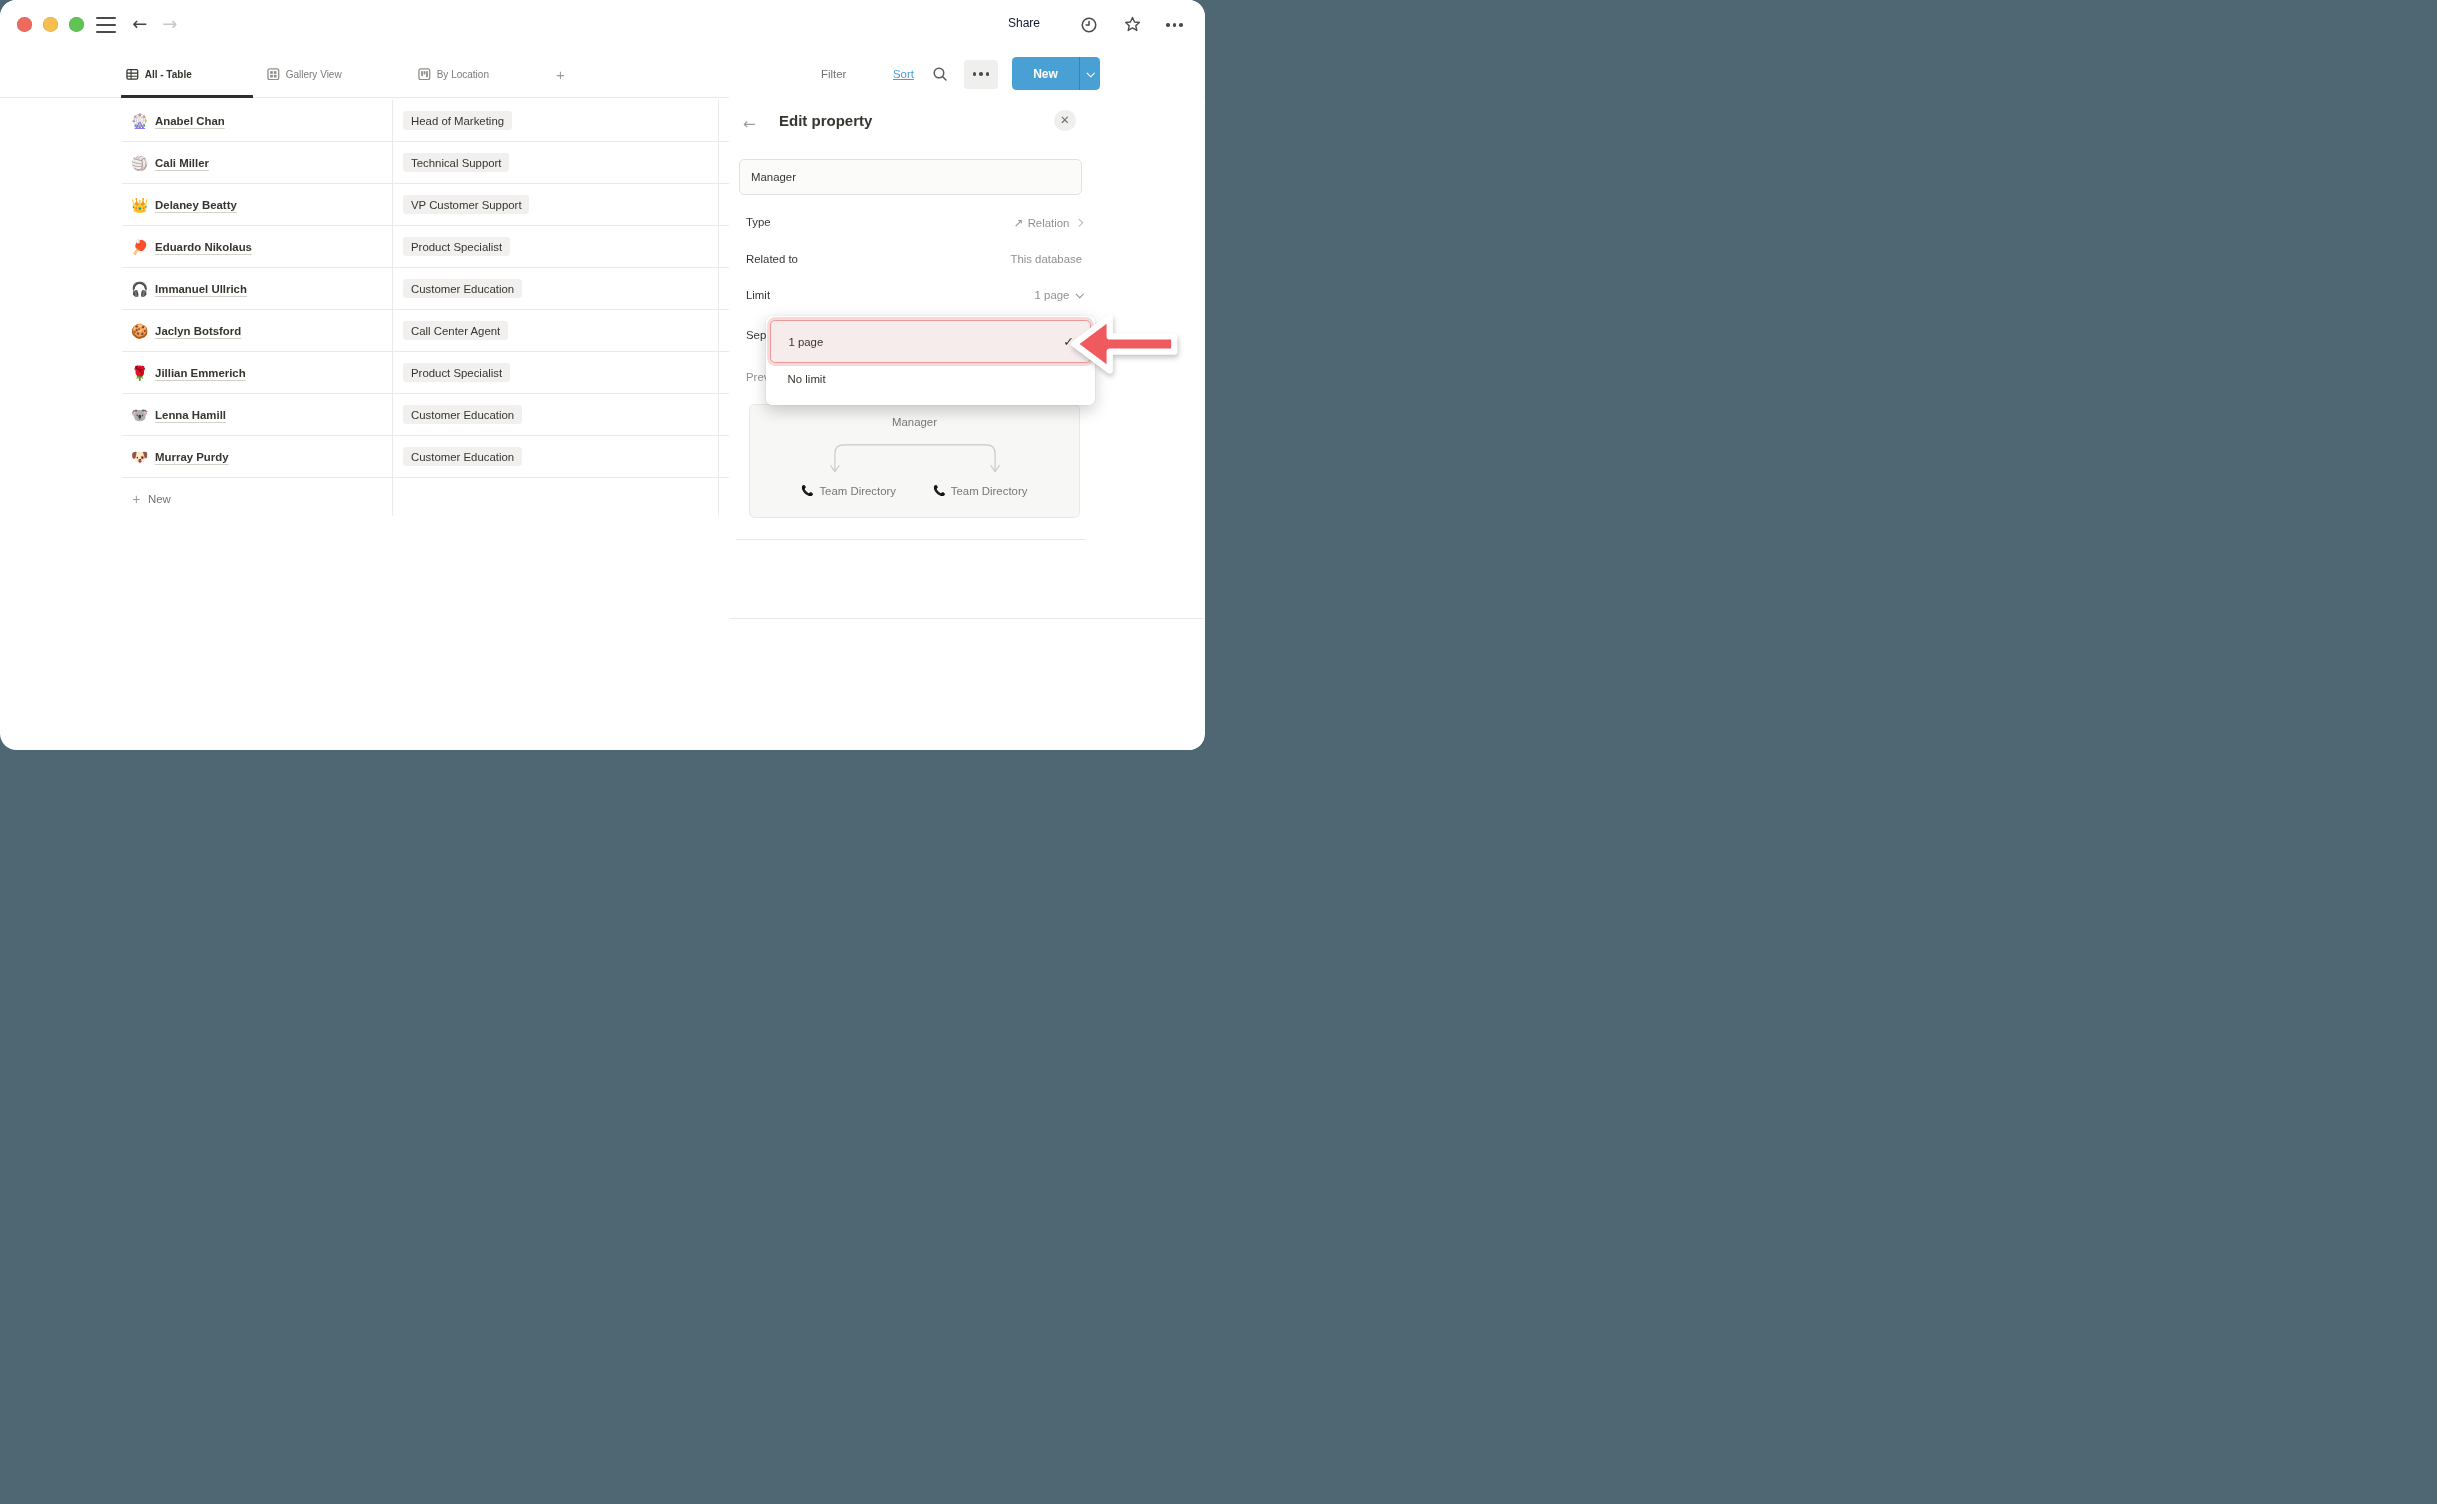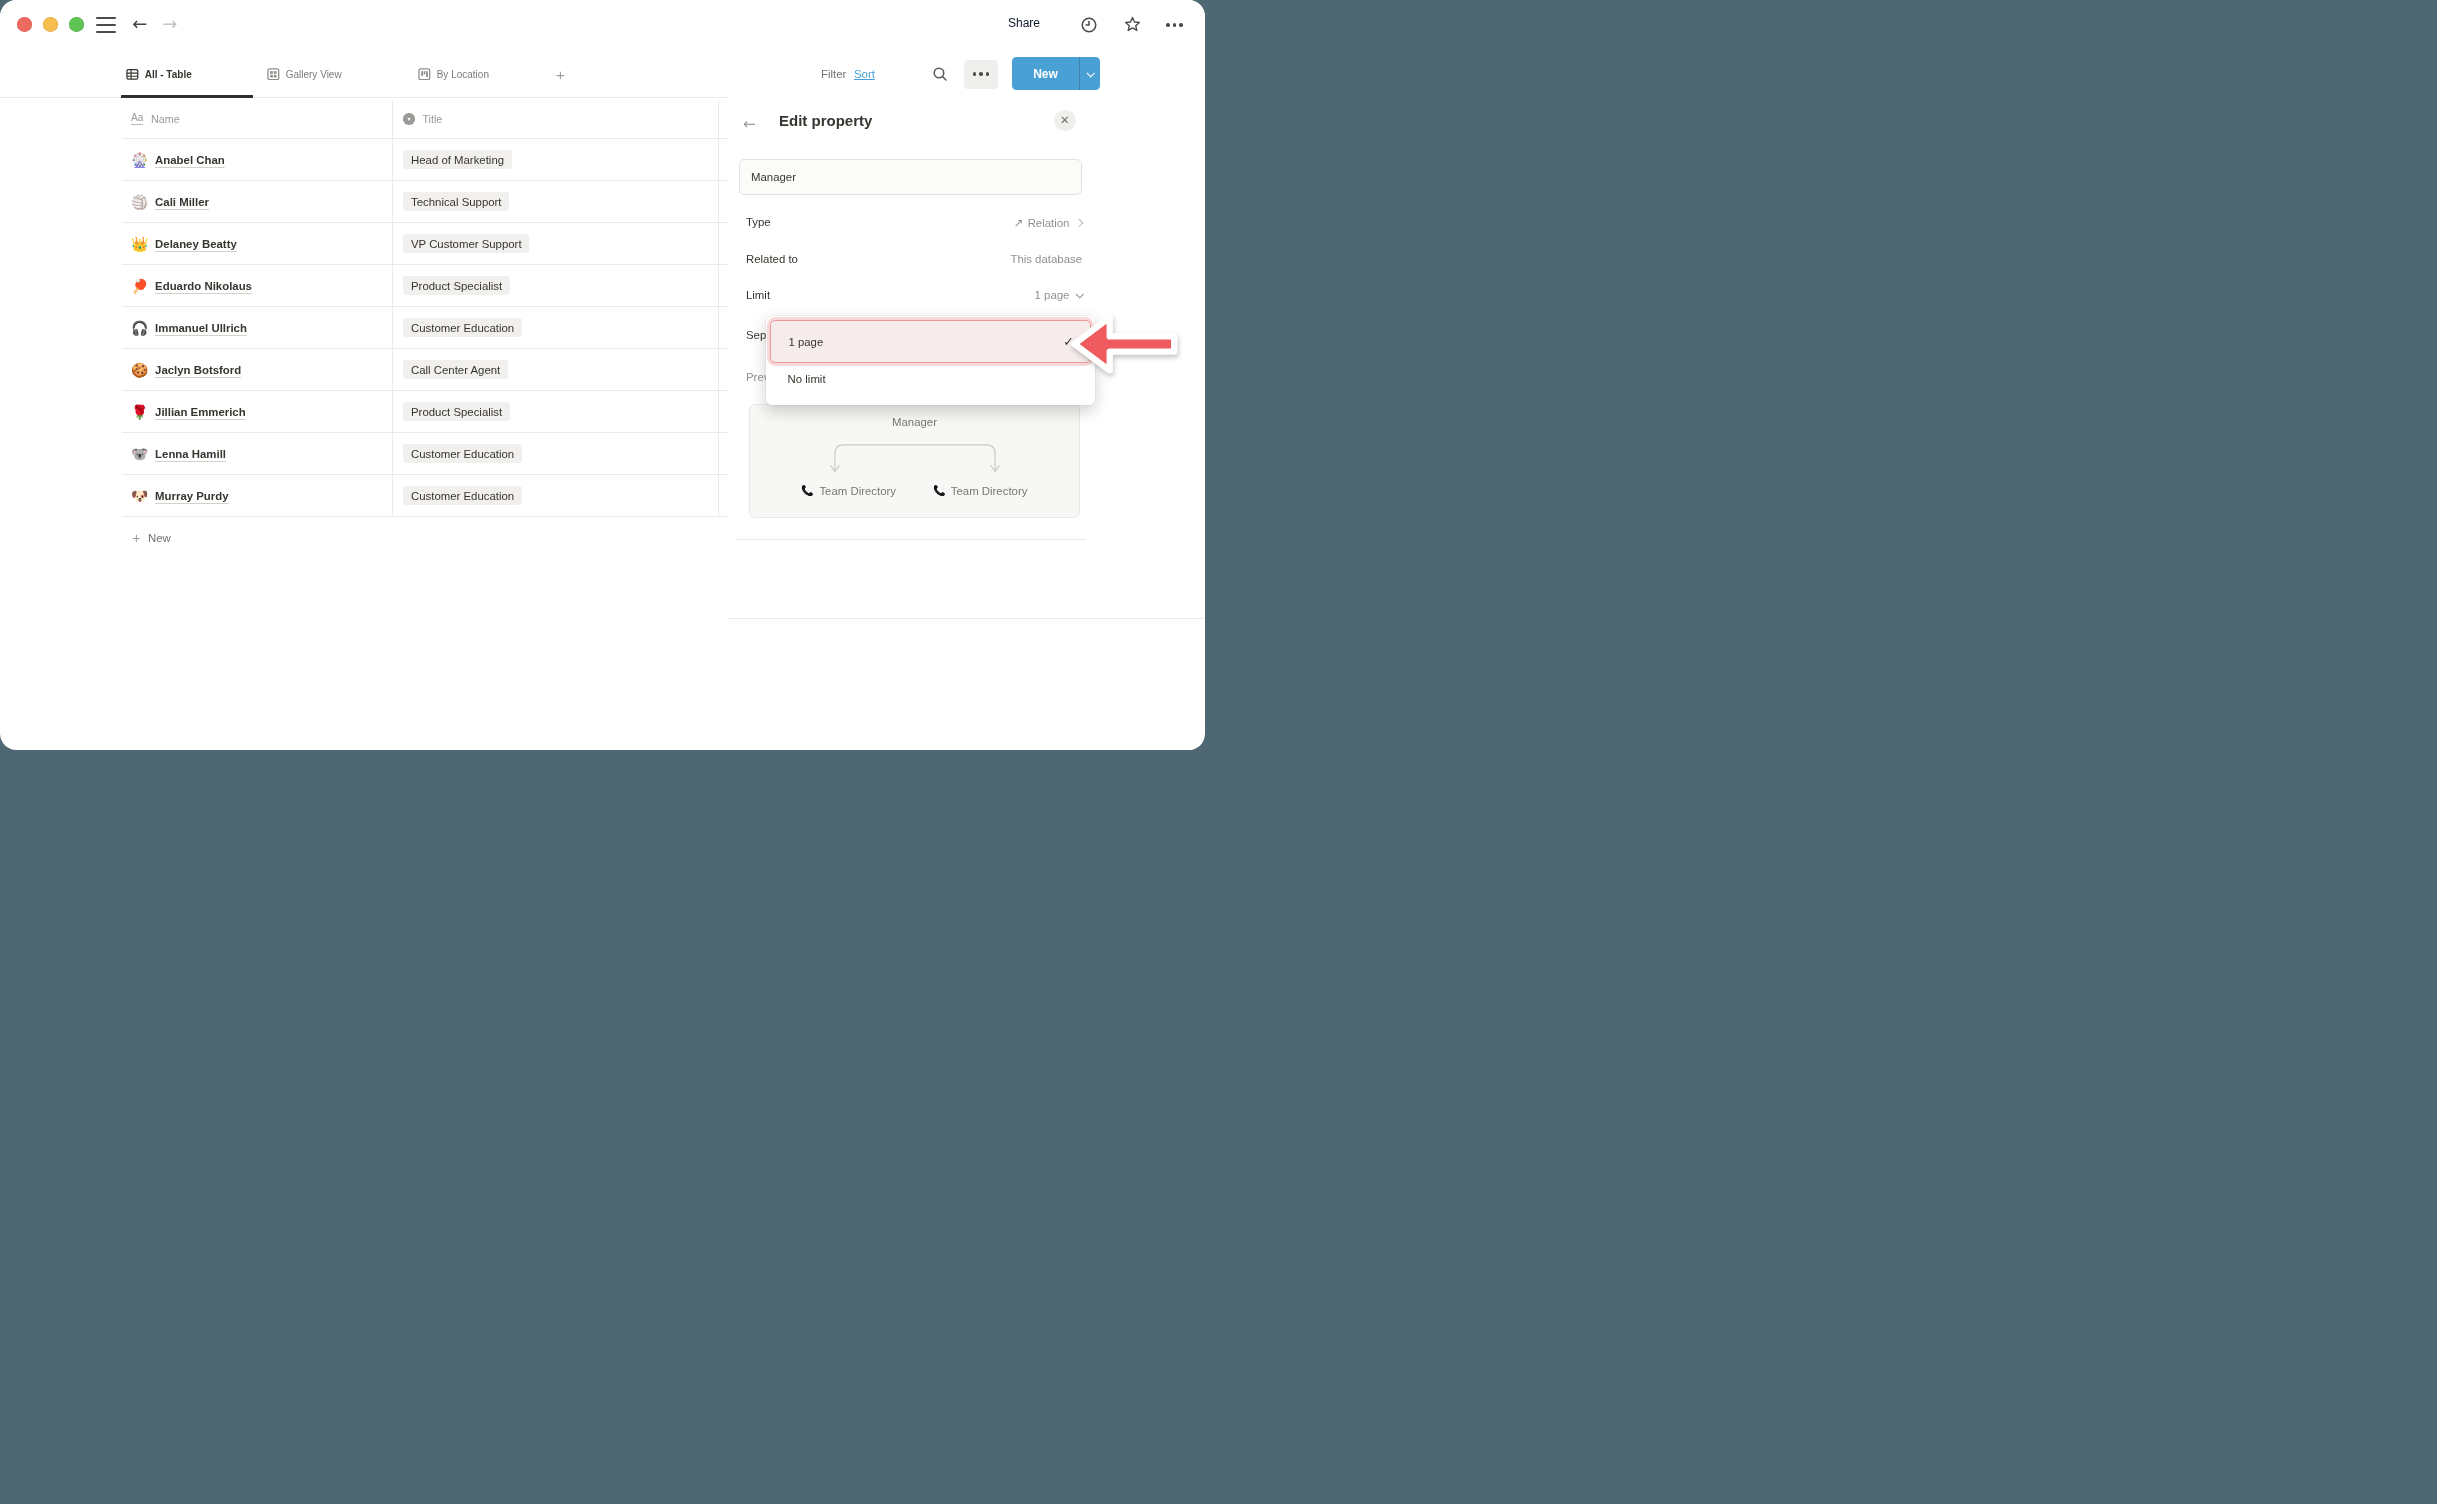--- a/index.html
+++ b/index.html
@@ -28,21 +28,21 @@
   .dots i{width:3.5px;height:3.5px;border-radius:50%;background:#4C4B48;}
 
   
   .tabbar{position:absolute;left:0;top:50px;width:100%;height:48px;border-bottom:0.6px solid var(--line);background:#fff;}
   .tab{position:absolute;top:0;height:48px;display:flex;align-items:center;gap:6px;font-size:10px;color:#7D7B77;}
   .tab .tico{display:flex;align-items:center;}
   .tab.active{color:var(--text_dark);font-weight:700;}
   .tab-underline{position:absolute;left:121px;top:45px;width:132px;height:2.5px;background:#2F2E2B;border-radius:0.6px;}
   .plus-tab{position:absolute;left:556px;top:0;height:48px;display:flex;align-items:center;font-size:15.2px;color:var(--text_light);}
   .filter{position:absolute;left:821px;top:0;height:48px;display:flex;align-items:center;font-size:11.4px;color:#73716D;}
-  .sort{position:absolute;left:854px;top:0;height:48px;display:flex;align-items:center;font-size:11.4px;color:var(--sort_blue);text-decoration:underline;}
+  .sort{position:absolute;left:893px;top:0;height:48px;display:flex;align-items:center;font-size:11.4px;color:var(--sort_blue);text-decoration:underline;}
   .search-btn{position:absolute;left:928px;top:12.7px;width:25.4px;height:23px;display:flex;align-items:center;justify-content:center;}
   .more-btn{position:absolute;left:964px;top:58px;width:34px;height:29px;border-radius:3.8px;background:#EFEFED;display:flex;align-items:center;justify-content:center;}
   .more-btn{top:9.5px;}
   .new-btn{position:absolute;left:1012px;top:7px;width:88px;height:33px;border-radius:4.4px;background:var(--accent_blue);display:flex;}
   .new-main{width:68px;display:flex;align-items:center;justify-content:center;color:#fff;font-size:12px;font-weight:700;border-right:0.6px solid rgba(0,0,0,.18);}
   .new-dd{flex:1;display:flex;align-items:center;justify-content:center;}
   .chev{display:inline-block;width:5.7px;height:5.7px;border-right:1.5px solid currentColor;border-bottom:1.5px solid currentColor;}
   .chev.down{transform:rotate(45deg) translateY(-1.3px);}
   .chev.right{transform:rotate(-45deg);}
 
@@ -192,30 +192,20 @@
       </div>
       <div class="new-btn">
         <div class="new-main">New</div>
         <div class="new-dd">
           <span class="chev down" style="color:#fff;"></span>
         </div>
       </div>
     </div>
 
     <div class="table-region">
-      <div class="trow thead">
-        <div class="cell-name">
-          <span class="aa">Aa</span>
-          <span>Name</span>
-        </div>
-        <div class="cell-title" style="gap:7.6px;">
-          <span class="sel-ico">▼</span>
-          <span>Title</span>
-        </div>
-      </div>
 
       <div class="trow">
         <div class="cell-name">
             <span class="emoji">🎡</span>
             <span class="pname">Anabel Chan</span>
           </div>
         <div class="cell-title">
             <span class="chip">Head of Marketing</span>
           </div>
       </div>

